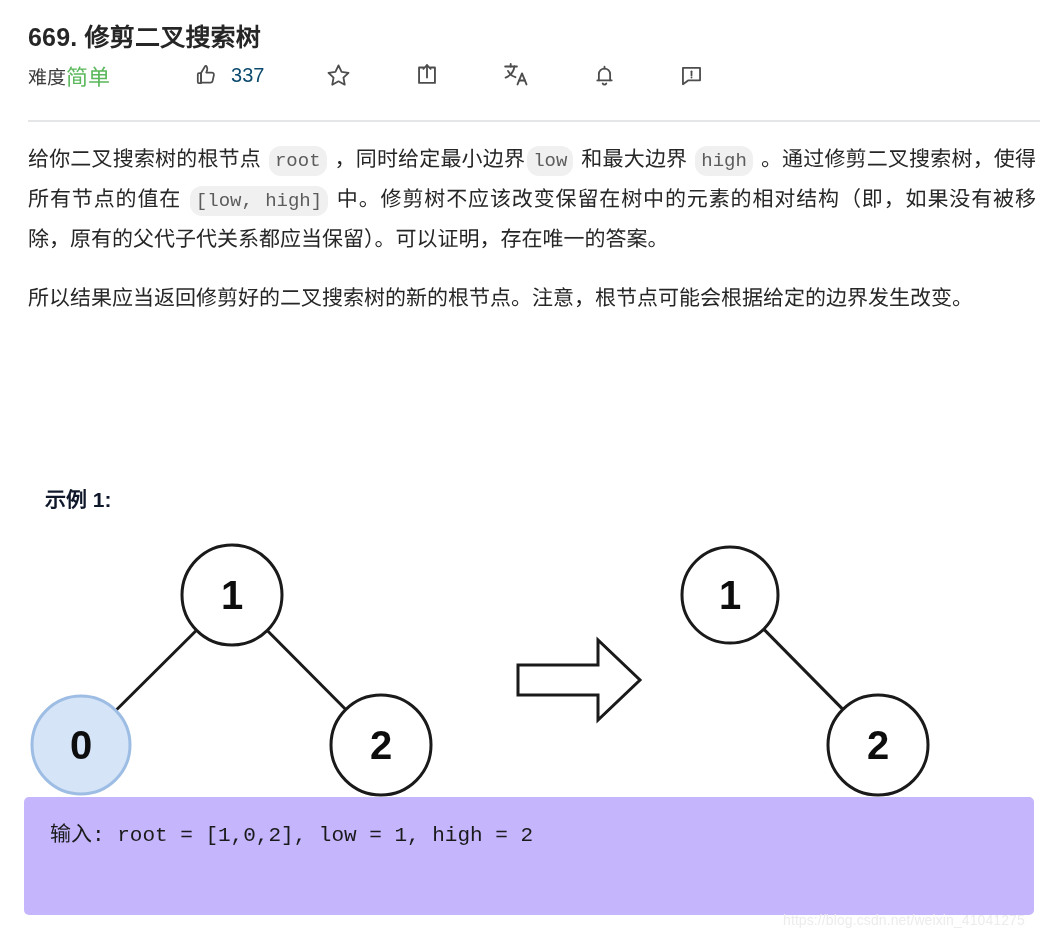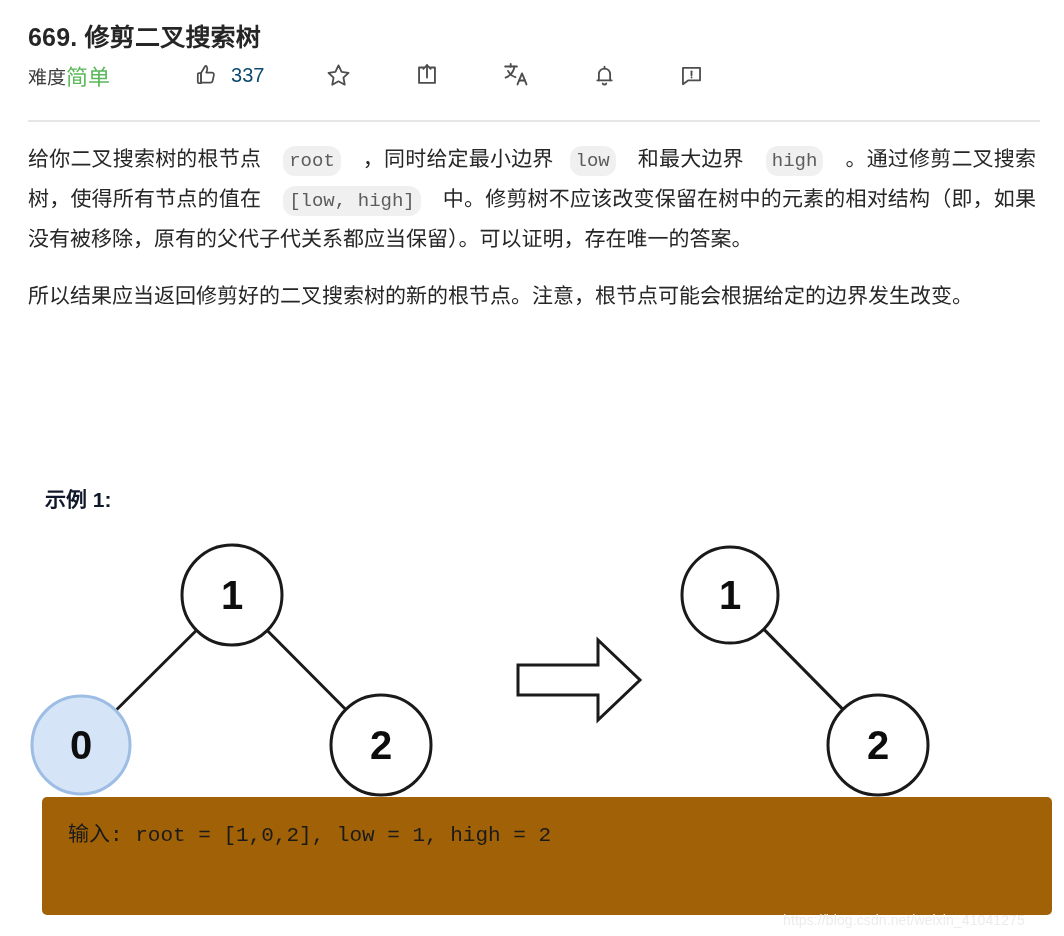--- a/index.html
+++ b/index.html
@@ -92,29 +92,29 @@
     left: 28px;
     top: 140px;
     width: 1008px;
     font-size: 21px;
     line-height: 37px;
     color: #262626;
     text-align: justify;
     text-justify: inter-character;
   }
   .desc p { margin: 0 0 22px 0; }
-  .desc p:last-child { margin-bottom: 1px; font-family: Liberation Mono, monospace; }
+  .desc p:last-child { margin-bottom: 1px; }
   code.chip {
     font-family: "Liberation Mono", "DejaVu Sans Mono", monospace;
     font-size: 19px;
     background: #f0f0f0;
     color: #5c5c5c;
     border-radius: 12px;
     padding: 4px 6px;
-    margin: 0 16px;
+    margin: 0 2px;
     white-space: nowrap;
   }
 
   
   .example-heading {
     position: absolute;
     left: 45px;
     top: 483px;
     font-size: 21px;
     font-weight: 700;
@@ -127,25 +127,25 @@
     position: absolute;
     left: 0px;
     top: 525px;
     width: 1005px;
     height: 280px;
   }
 
   
   .codeblock {
     position: absolute;
-    left: 42px;
+    left: 24px;
     top: 797px;
     width: 1010px;
     height: 118px;
-    background: #a16207;
+    background: #c4b5fd;
     border-radius: 5px;
     box-sizing: border-box;
     padding: 22px 0 0 26px;
   }
   .codeline {
     font-family: "Liberation Mono", "DejaVu Sans Mono", monospace;
     font-size: 21px;
     line-height: 34px;
     color: #1a1a1a;
     white-space: pre;

